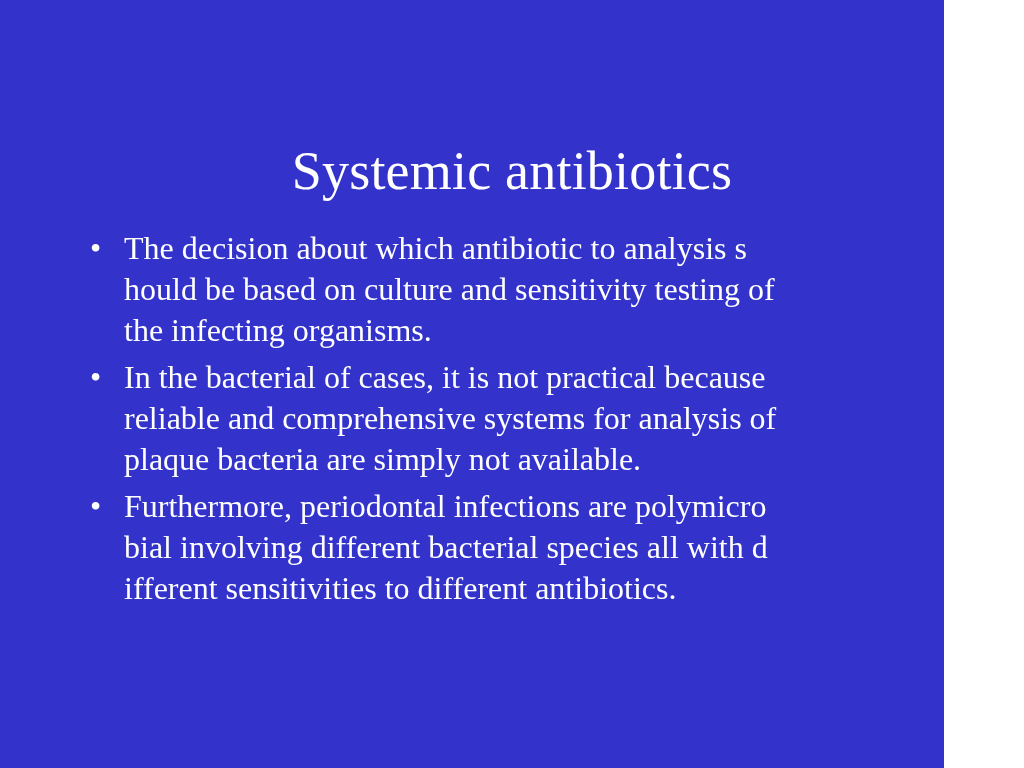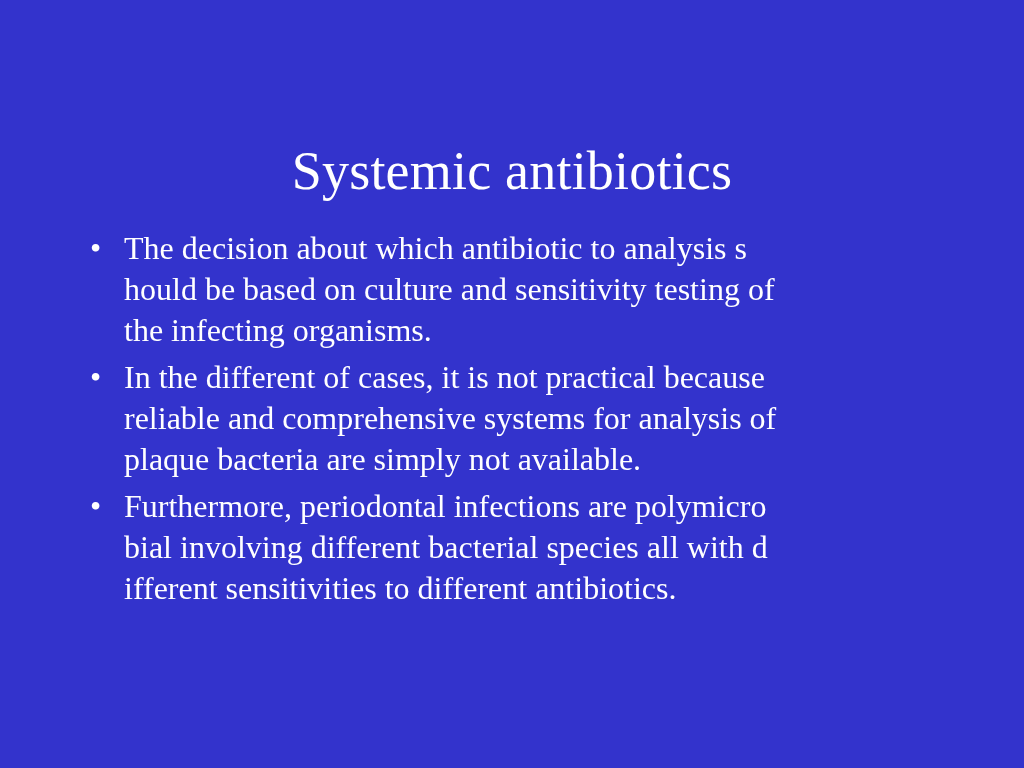--- a/index.html
+++ b/index.html
@@ -9,21 +9,21 @@
   }
   body {
     width: 1024px;
     height: 768px;
     overflow: hidden;
     font-family: "Liberation Serif", "DejaVu Serif", serif;
   }
 
   .slide {
     position: relative;
-    width: 1024px;
+    width: 944px;
     height: 768px;
     background: #3333cc;
     box-sizing: border-box;
   }
 
   .slide-title {
     position: absolute;
     left: 0;
     top: 104px;
     width: 1024px;
@@ -81,21 +81,21 @@
 
     <div class="bullet-item">
       <span class="bullet-marker">•</span>
       <span class="bullet-text">The decision about which antibiotic to analysis s
 hould be based on culture and sensitivity testing of
 the infecting organisms.</span>
     </div>
 
     <div class="bullet-item">
       <span class="bullet-marker">•</span>
-      <span class="bullet-text">In the different of cases, it is not practical because
+      <span class="bullet-text">In the bacterial of cases, it is not practical because
 reliable and comprehensive systems for analysis of
 plaque bacteria are simply not available.</span>
     </div>
 
     <div class="bullet-item">
       <span class="bullet-marker">•</span>
       <span class="bullet-text">Furthermore, periodontal infections are polymicro
 bial involving different bacterial species all with d
 ifferent sensitivities to different antibiotics.</span>
     </div>

